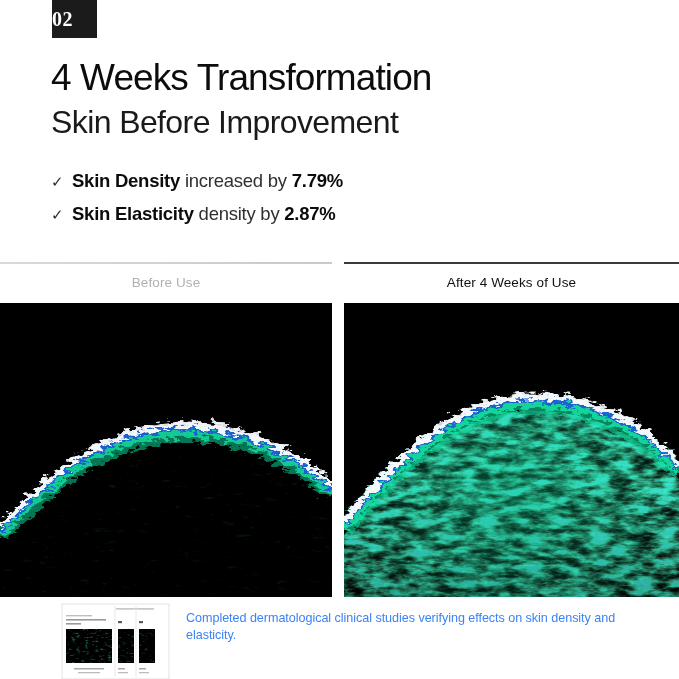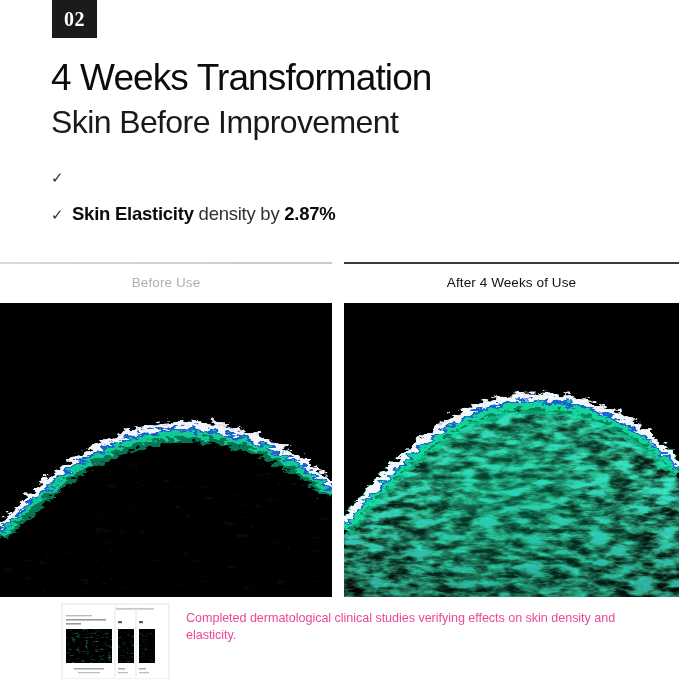--- a/index.html
+++ b/index.html
@@ -21,21 +21,20 @@
   .badge {
     position: absolute;
     left: 52px;
     top: 0;
     width: 45px;
     height: 38px;
     background: #1b1b1b;
     color: #ffffff;
     display: flex;
     align-items: center;
-    justify-content: center;
     font-family: "Liberation Serif", serif;
     font-weight: 700;
     font-size: 20px;
     letter-spacing: 0.5px;
   }
 
   
   .title {
     position: absolute;
     left: 51px;
@@ -159,38 +158,41 @@
   }
   .doc-thumb svg { display: block; width: 100%; height: 100%; }
 
   .footnote {
     position: absolute;
     left: 186px;
     top: 610px;
     width: 470px;
     font-size: 12.6px;
     line-height: 1.38;
-    color: #ec4899;
+    color: #3b82f6;
     letter-spacing: -0.05px;
   }
 </style>
 </head>
 <body>
 
 <div class="badge">
   <span>02</span>
 </div>
 
 <div class="title">4 Weeks Transformation</div>
 <div class="subtitle">Skin Before Improvement</div>
 
 <div class="bullets">
 
   <div class="bullet-row">
     <span class="check">✓</span>
+    <span class="bullet-text">
+      <span class="b">Skin Density</span><span class="r"> increased by </span><span class="b">7.79%</span>
+    </span>
   </div>
 
   <div class="bullet-row">
     <span class="check">✓</span>
     <span class="bullet-text">
       <span class="b">Skin Elasticity</span><span class="r"> density by </span><span class="b">2.87%</span>
     </span>
   </div>
 
 </div>

